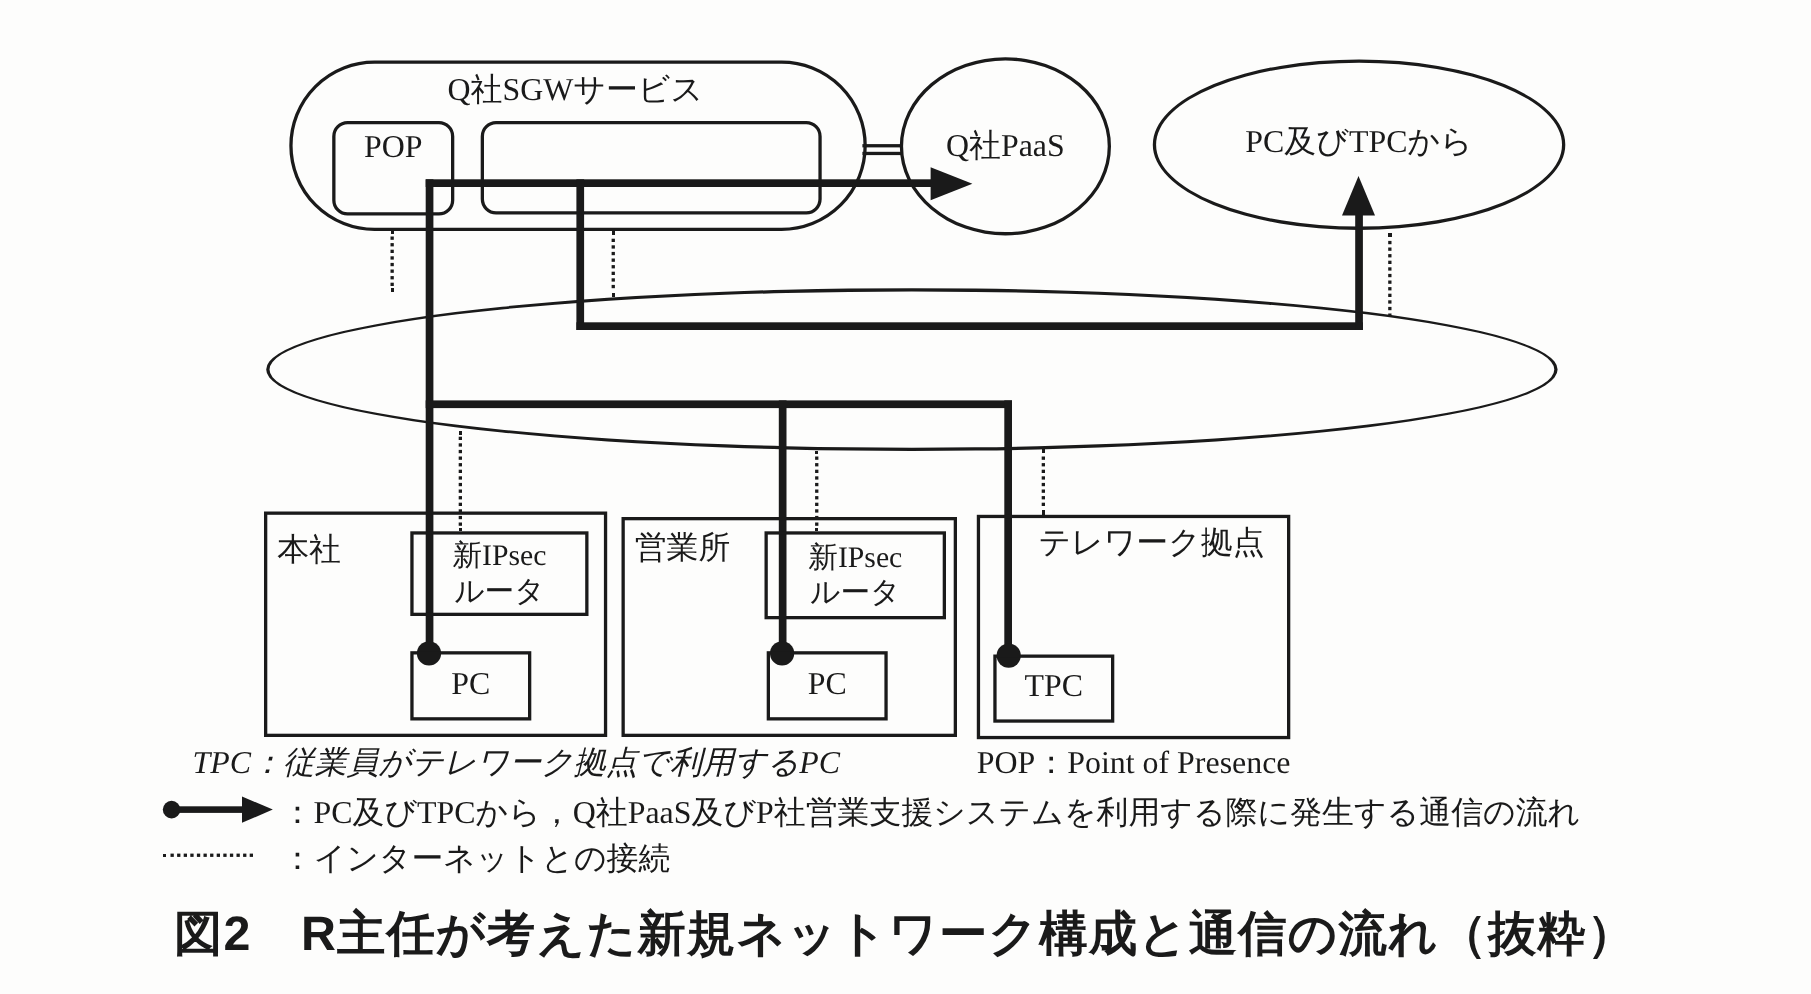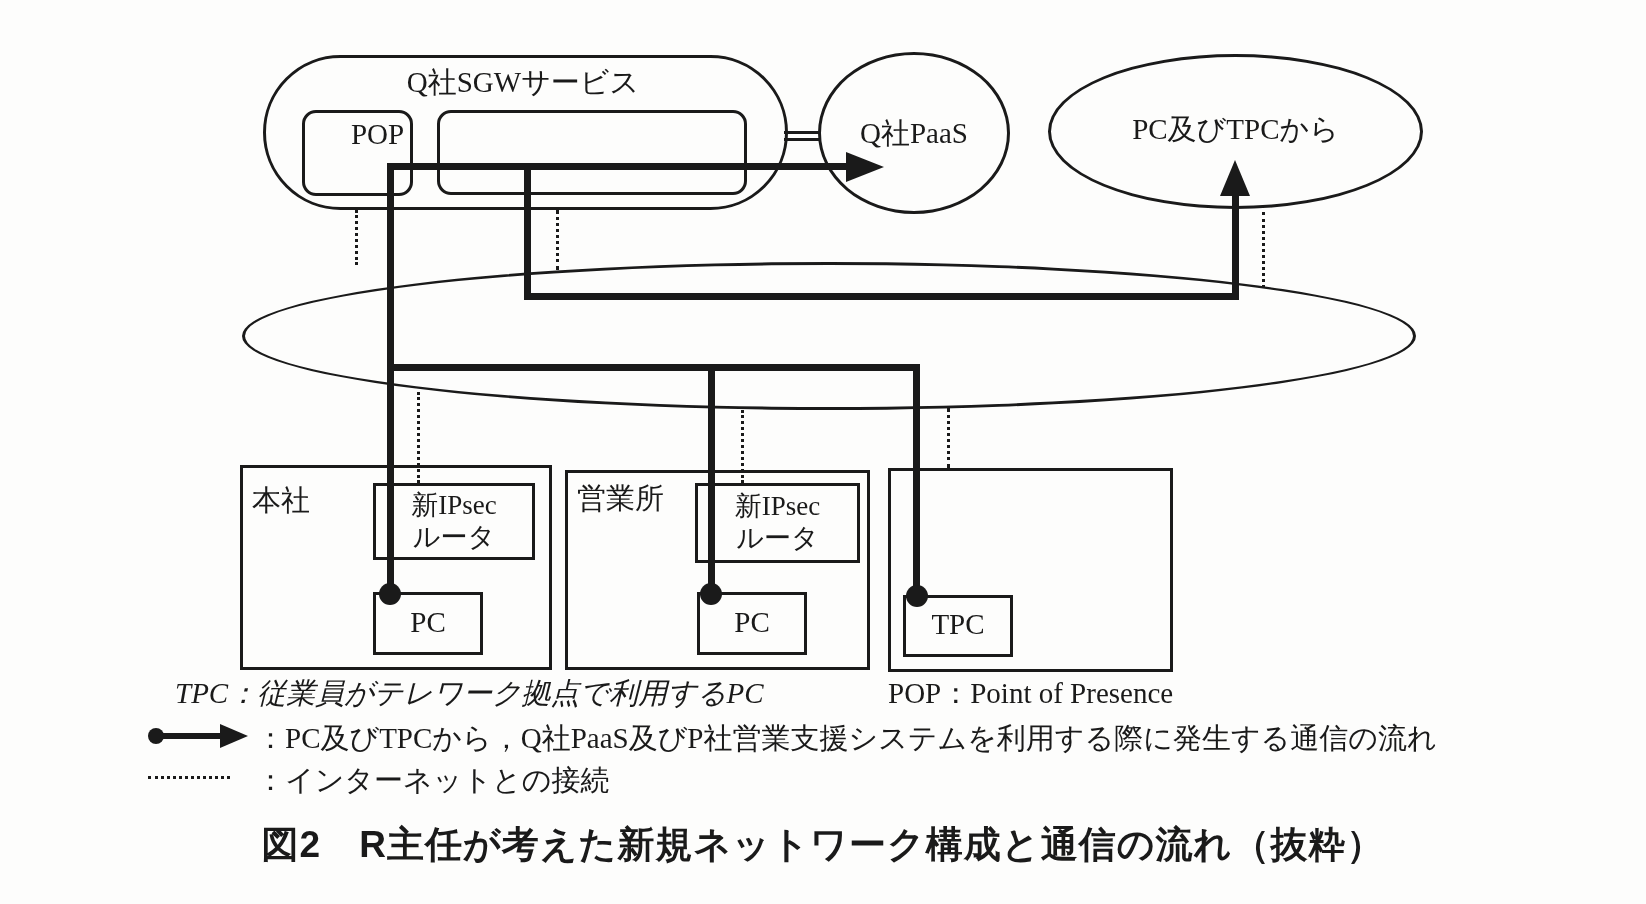--- a/index.html
+++ b/index.html
@@ -16,37 +16,37 @@
   .dotV{position:absolute;width:0;border-left:3px dotted #1a1a1a;}
   .enddot{position:absolute;width:22px;height:22px;border-radius:50%;background:#1a1a1a;}
   .arrowR{position:absolute;width:0;height:0;border-left:38px solid #1a1a1a;border-top:15px solid transparent;border-bottom:15px solid transparent;}
   .arrowU{position:absolute;width:0;height:0;border-bottom:36px solid #1a1a1a;border-left:15px solid transparent;border-right:15px solid transparent;}
   .lbl{position:absolute;font-size:29px;line-height:1.15;white-space:nowrap;}
   .ctr{text-align:center;}
   .routerlbl{position:absolute;font-size:27px;line-height:1.2;text-align:center;}
   .legend{position:absolute;font-size:29px;white-space:nowrap;}
   .caption{
     position:absolute;left:0;top:820px;width:100%;text-align:center;
-    font-family:"Liberation Sans","DejaVu Sans",sans-serif;font-weight:600;font-size:37px;letter-spacing:1px;
+    font-family:"Liberation Sans","DejaVu Sans",sans-serif;font-weight:600;font-size:44px;letter-spacing:1px;
   }
   .legsym-line{position:absolute;height:6px;background:#1a1a1a;}
   .legsym-dot{position:absolute;width:16px;height:16px;border-radius:50%;background:#1a1a1a;}
   .legsym-arrow{position:absolute;width:0;height:0;border-left:28px solid #1a1a1a;border-top:12px solid transparent;border-bottom:12px solid transparent;}
   .legsym-dotted{position:absolute;height:0;border-top:3px dotted #1a1a1a;}
 </style>
 </head>
 <body>
 
 <div id="stage">
 
   <div class="thin stadium" style="left:263px;top:55px;width:525px;height:155px;"></div>
   <div class="lbl ctr" style="left:368px;top:66px;width:310px;">Q社SGWサービス</div>
 
   <div class="thin rsmall" style="left:302px;top:110px;width:111px;height:86px;"></div>
-  <div class="lbl ctr" style="left:302px;top:118px;width:111px;padding-left:20px;">POP</div>
+  <div class="lbl ctr" style="left:302px;top:118px;width:111px;">POP</div>
 
   <div class="thin rsmall" style="left:437px;top:110px;width:310px;height:85px;"></div>
 
   <div style="position:absolute;left:784px;top:131px;width:36px;height:10px;border-top:3px solid #1a1a1a;border-bottom:3px solid #1a1a1a;box-sizing:border-box;"></div>
 
   <div class="thin ellipse" style="left:818px;top:52px;width:192px;height:162px;"></div>
   <div class="lbl ctr" style="left:818px;top:117px;width:192px;">Q社PaaS</div>
 
   <div class="thin ellipse" style="left:1048px;top:54px;width:375px;height:155px;"></div>
   <div class="lbl ctr" style="left:1048px;top:113px;width:375px;">PC及びTPCから</div>
@@ -92,20 +92,21 @@
   <div class="lbl" style="left:577px;top:482px;">営業所</div>
   <div class="thin" style="left:695px;top:483px;width:165px;height:80px;"></div>
   <div class="routerlbl" style="left:695px;top:490px;width:165px;">
     <div>新IPsec</div>
     <div>ルータ</div>
   </div>
   <div class="thin" style="left:697px;top:592px;width:110px;height:63px;"></div>
   <div class="lbl ctr" style="left:697px;top:606px;width:110px;">PC</div>
 
   <div class="thin" style="left:888px;top:468px;width:285px;height:204px;"></div>
+  <div class="lbl" style="left:944px;top:478px;">テレワーク拠点</div>
   <div class="thin" style="left:903px;top:595px;width:110px;height:62px;"></div>
   <div class="lbl ctr" style="left:903px;top:608px;width:110px;">TPC</div>
 
   <div class="legend" style="left:175px;top:674px;font-style:italic;">TPC：従業員がテレワーク拠点で利用するPC</div>
   <div class="legend" style="left:888px;top:674px;">POP：Point of Presence</div>
 
   <div>
     <div class="legsym-dot" style="left:148px;top:728px;"></div>
     <div class="legsym-line" style="left:158px;top:733px;width:64px;"></div>
     <div class="legsym-arrow" style="left:220px;top:724px;"></div>

